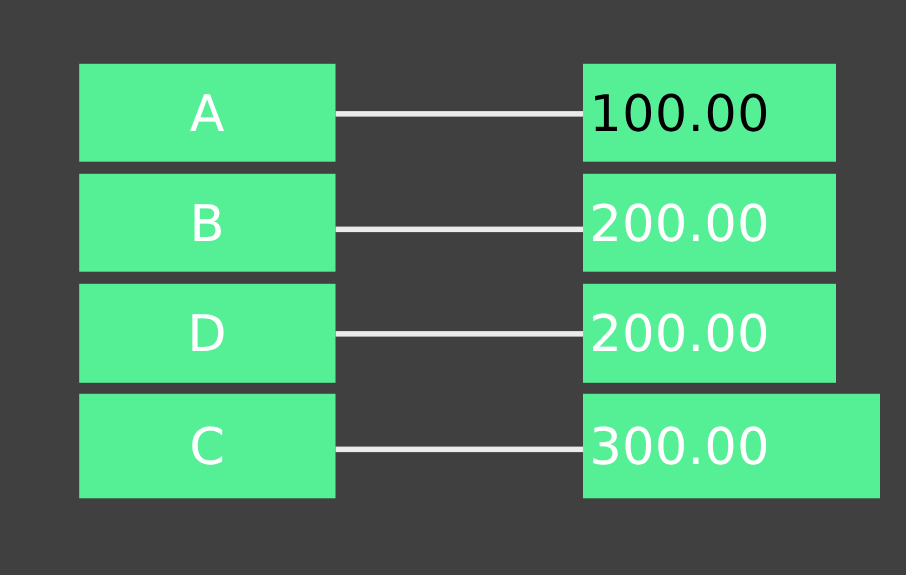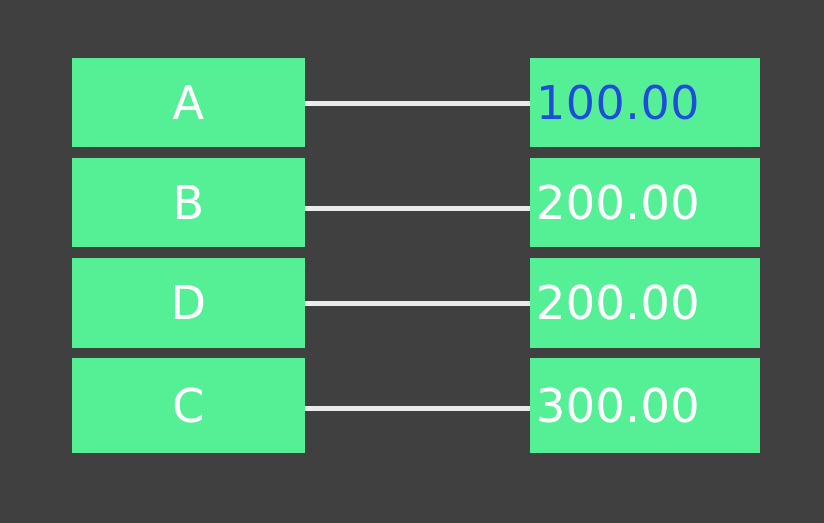--- a/index.html
+++ b/index.html
@@ -76,25 +76,25 @@
     <span class="node-label" style="color: rgb(255, 255, 255);">B</span>
   </div>
   <div class="sankey-node node-left" style="left: 72px; top: 258px; width: 233px; height: 90px; background: rgb(85, 239, 150);">
     <span class="node-label" style="color: rgb(255, 255, 255);">D</span>
   </div>
   <div class="sankey-node node-left" style="left: 72px; top: 358px; width: 233px; height: 95px; background: rgb(85, 239, 150);">
     <span class="node-label" style="color: rgb(255, 255, 255);">C</span>
   </div>
 
   <div class="sankey-node node-right" style="left: 530px; top: 58px; width: 230px; height: 89px; background: rgb(85, 239, 150);">
-    <span class="node-label" style="color: #1d4ed8;">100.00</span>
+    <span class="node-label" style="color: #000000;">100.00</span>
   </div>
   <div class="sankey-node node-right" style="left: 530px; top: 158px; width: 230px; height: 89px; background: rgb(85, 239, 150);">
     <span class="node-label" style="color: rgb(255, 255, 255);">200.00</span>
   </div>
   <div class="sankey-node node-right" style="left: 530px; top: 258px; width: 230px; height: 90px; background: rgb(85, 239, 150);">
     <span class="node-label" style="color: rgb(255, 255, 255);">200.00</span>
   </div>
-  <div class="sankey-node node-right" style="left: 530px; top: 358px; width: 230px; height: 95px; background: rgb(85, 239, 150);">
+  <div class="sankey-node node-right" style="left: 530px; top: 358px; width: 270px; height: 95px; background: rgb(85, 239, 150);">
     <span class="node-label" style="color: rgb(255, 255, 255);">300.00</span>
   </div>
 
 </div>
 
 </body></html>

